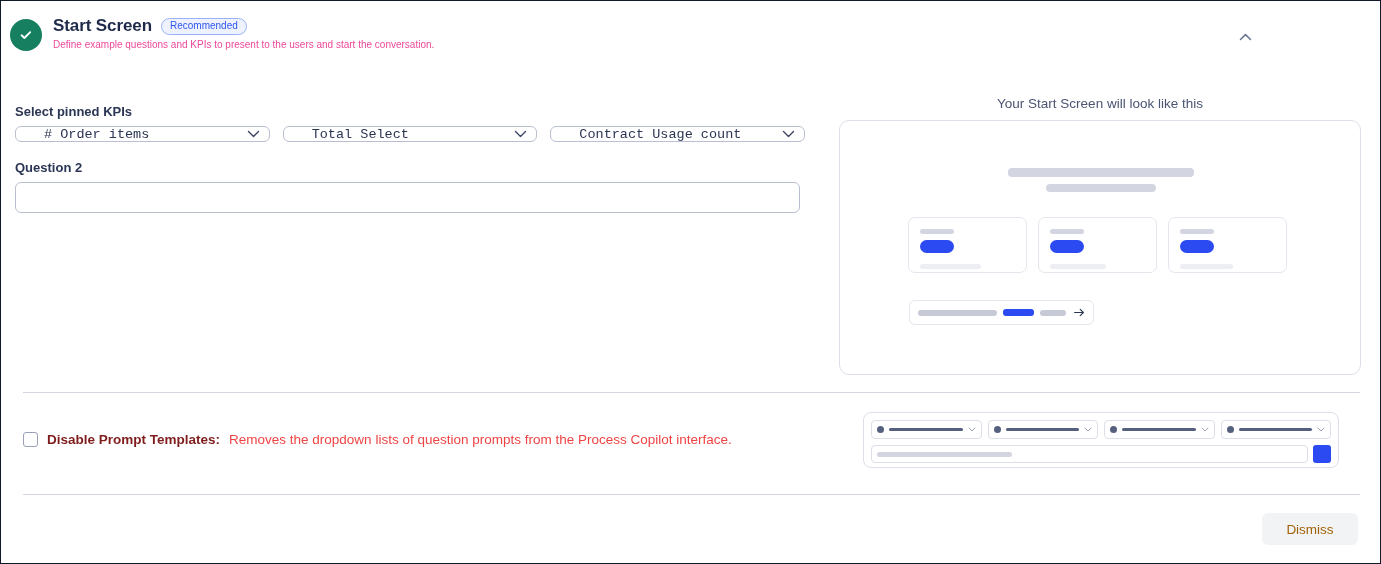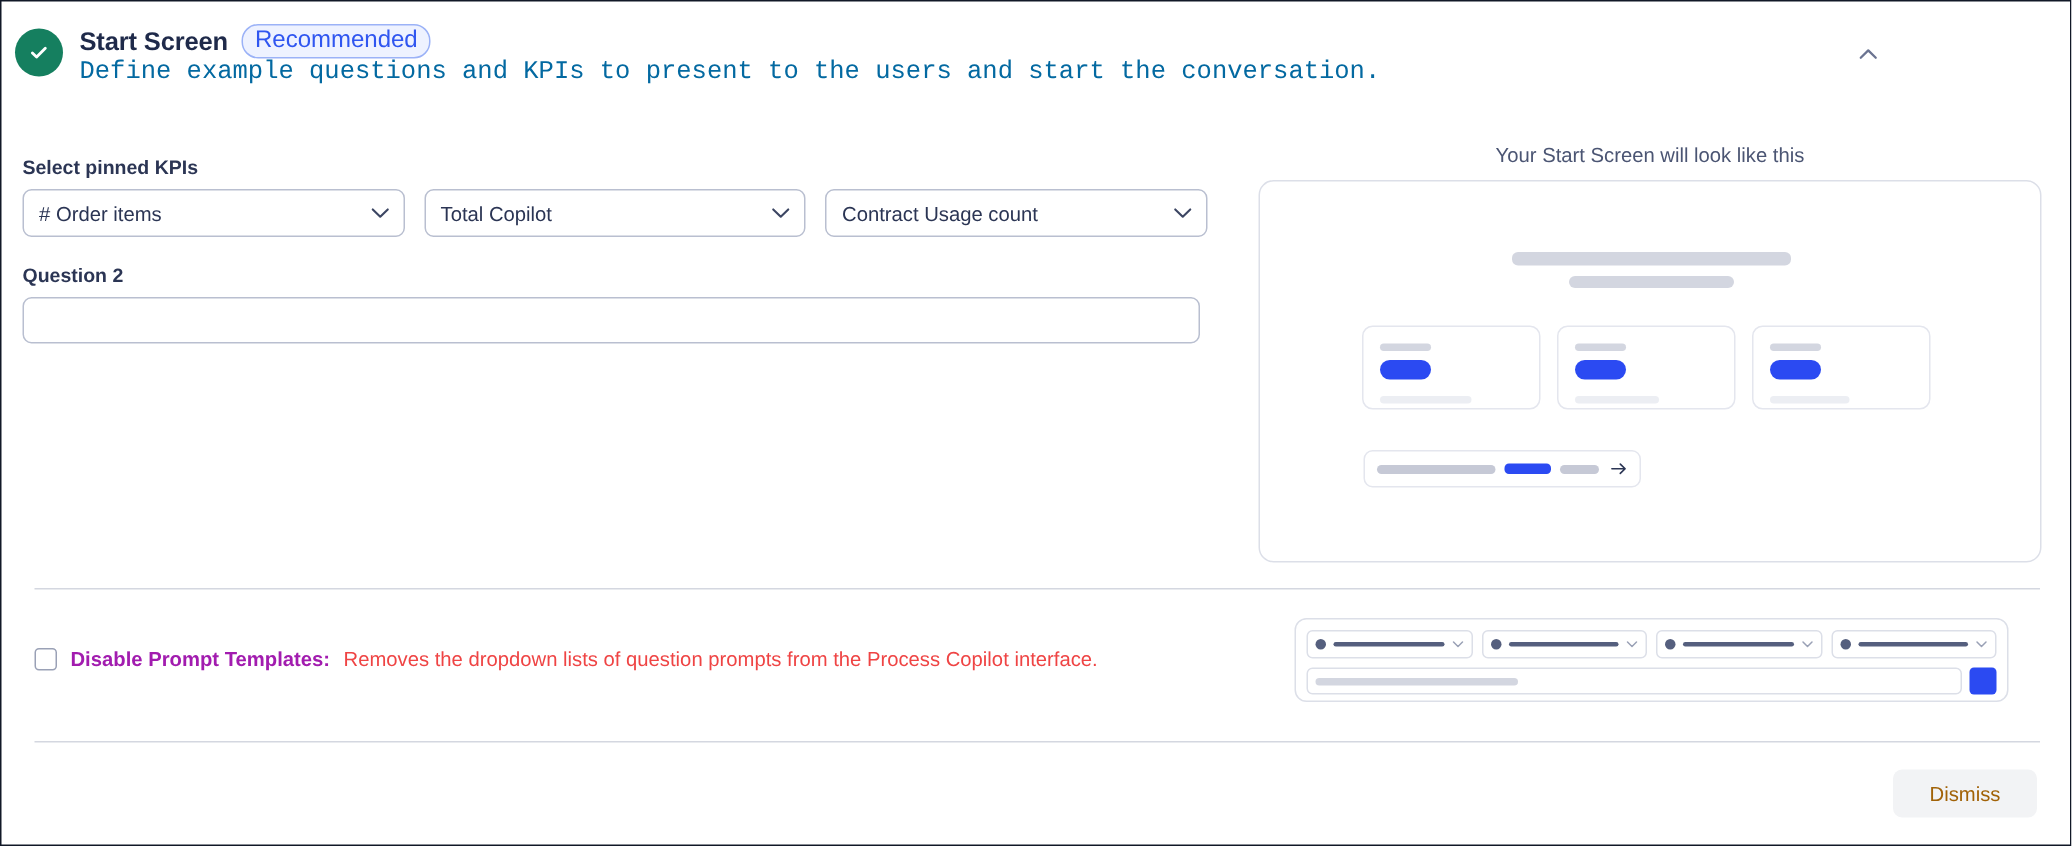--- a/index.html
+++ b/index.html
@@ -28,52 +28,52 @@
   .check-circle svg { display: block; }
   .title-row {
     position: absolute; left: 52px; top: 15px;
     display: flex; align-items: center; gap: 9px;
   }
   .panel-title {
     font-size: 17px; font-weight: bold; color: #1f2a4a;
     letter-spacing: -0.1px;
   }
   .badge {
-    font-size: 16px; color: #3056f0;
+    font-size: 10px; color: #3056f0;
     border: 1px solid #9bb2f7; border-radius: 11px;
     background: #eef2ff;
     padding: 2px 8px 3px 8px; line-height: 1;
     white-space: nowrap;
   }
   .panel-sub {
     position: absolute; left: 52px; top: 38px;
-    font-size: 17px; color: #0369a1; font-family: Liberation Mono, monospace;
+    font-size: 10px; color: #ec4899;
   }
   .collapse-btn {
     position: absolute; right: 16px; top: 22px;
     width: 26px; height: 26px;
     display: flex; align-items: center; justify-content: center;
     background: transparent; border: none; cursor: pointer;
   }
 
   
   .form-area { position: absolute; left: 14px; top: 103px; width: 790px; }
   .field-label {
     font-size: 13px; font-weight: bold; color: #2b3554;
     margin-bottom: 7px;
   }
   .kpi-row { display: flex; gap: 13px; }
   .kpi-select {
     position: relative;
-    height: 32px; border: 1px solid #b9bfd0; border-radius: 6px;
+    height: 16px; border: 1px solid #b9bfd0; border-radius: 6px;
     background: #ffffff;
     display: flex; align-items: center;
-    padding: 0 28px 0 10px;
+    padding: 0 28px 0 28px;
     font-size: 13.5px; color: #2b3554;
-    cursor: pointer; white-space: nowrap; overflow: hidden;
+    cursor: pointer; white-space: nowrap; overflow: hidden; font-family: Liberation Mono, monospace;
   }
   .kpi-select.w1 { width: 255px; }
   .kpi-select.w2 { width: 255px; }
   .kpi-select.w3 { width: 255px; }
   .chev {
     position: absolute; right: 9px; top: 50%;
     transform: translateY(-50%);
     display: flex;
   }
   .q-block { margin-top: 18px; }
@@ -141,21 +141,21 @@
   
   .checkbox-row {
     position: absolute; left: 22px; top: 431px;
     display: flex; align-items: center; gap: 9px;
   }
   .checkbox {
     width: 15px; height: 15px;
     border: 1px solid #9aa1b6; border-radius: 3px;
     background: #ffffff; cursor: pointer; flex: none;
   }
-  .cb-strong { font-size: 13.5px; color: #a21caf; font-weight: bold; }
+  .cb-strong { font-size: 13.5px; color: #7f1d1d; font-weight: bold; }
   .cb-desc   { font-size: 13.5px; color: #ef4444; }
 
   
   .mock-panel {
     position: absolute; left: 862px; top: 411px;
     width: 476px; height: 56px;
     border: 1px solid #dcdfe8; border-radius: 8px;
     background: #ffffff;
     padding: 7px 7px;
   }
@@ -222,21 +222,21 @@
     <div class="kpi-row">
       <div class="kpi-select w1">
         <span># Order items</span>
         <span class="chev">
           <svg width="13" height="8" viewBox="0 0 13 8">
               <path d="M1.5 1.6 L6.5 6.5 L11.5 1.6" fill="none" stroke="#3c4663" stroke-width="1.4" stroke-linecap="round" stroke-linejoin="round"></path>
             </svg>
         </span>
       </div>
       <div class="kpi-select w2">
-        <span>Total Copilot</span>
+        <span>Total Select</span>
         <span class="chev">
           <svg width="13" height="8" viewBox="0 0 13 8">
               <path d="M1.5 1.6 L6.5 6.5 L11.5 1.6" fill="none" stroke="#3c4663" stroke-width="1.4" stroke-linecap="round" stroke-linejoin="round"></path>
             </svg>
         </span>
       </div>
       <div class="kpi-select w3">
         <span>Contract Usage count</span>
         <span class="chev">
           <svg width="13" height="8" viewBox="0 0 13 8">

